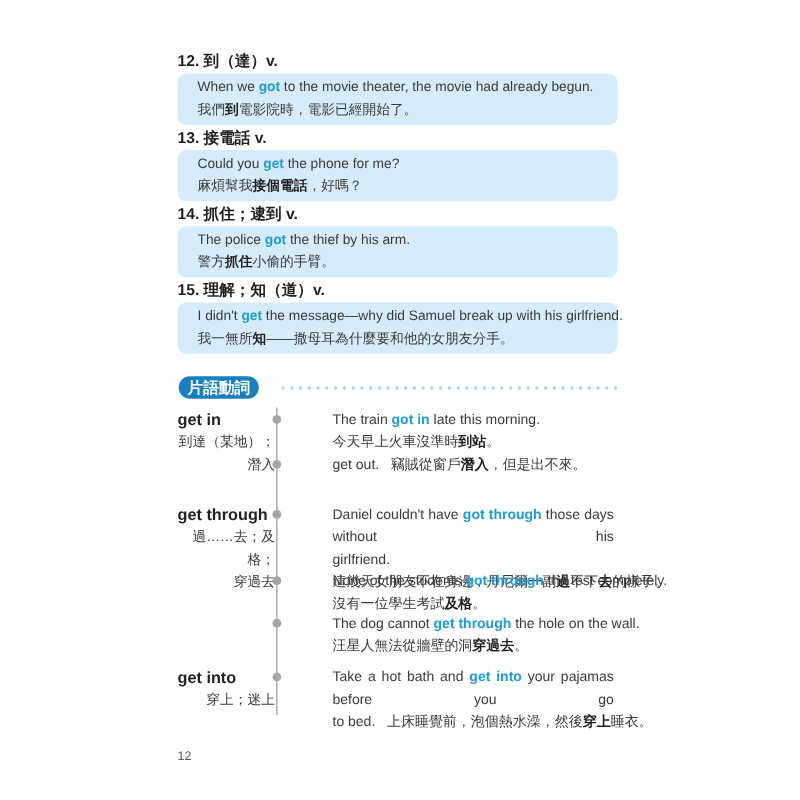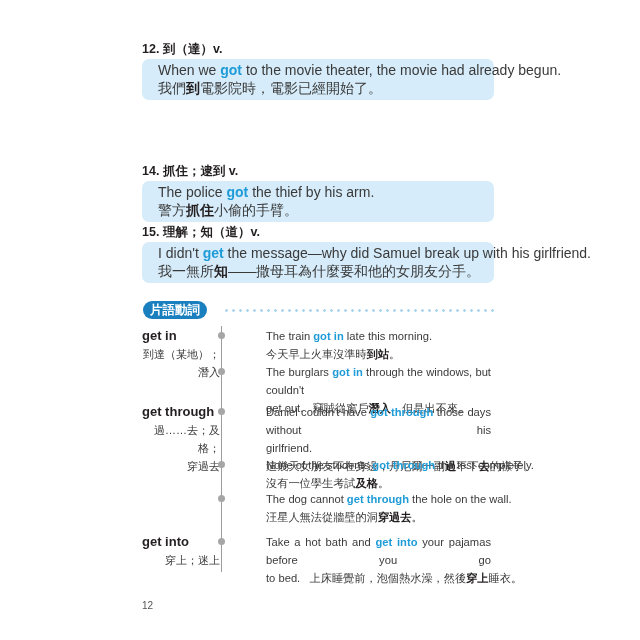--- a/index.html
+++ b/index.html
@@ -3,21 +3,21 @@
 <meta charset="utf-8">
 <style>
   html, body { margin: 0; padding: 0; background: #ffffff; }
   body { width: 640px; height: 640px; position: relative; overflow: hidden;
          font-family: "Liberation Sans", "DejaVu Sans", sans-serif; color: #231f20; }
   .page { position: absolute; left: 0; top: 0; width: 640px; height: 640px; }
 
   .def { position: absolute; left: 142px; width: 352px; }
   .def-title { font-weight: bold; font-size: 12.5px; height: 18px; line-height: 18px; margin-bottom: 1px; }
   .def-box { background: #d6ecfa; border-radius: 7px; padding: 2px 8px 3px 16px; margin-left: 0px; }
-  .def-box .line { font-size: 14px; line-height: 18px; white-space: nowrap; color: #3a3a3a; }
+  .def-box .line { font-size: 11px; line-height: 18px; white-space: nowrap; color: #3a3a3a; }
   .hl { color: #1f9bd7; font-weight: bold; }
   .zh-b { font-weight: bold; color: #231f20; }
 
   .section-head { position: absolute; left: 143px; top: 300px; width: 352px; height: 20px; }
   .badge { position: absolute; left: 0; top: 1px; height: 18px; line-height: 18px; padding: 0 7px;
            background: #1a7fbf; color: #fff; font-weight: bold; font-size: 12.5px; border-radius: 9px; }
   .dots { position: absolute; left: 80px; right: 0; top: 9px; height: 3px;
           background-image: radial-gradient(circle, #a9d4ee 1.2px, transparent 1.5px);
           background-size: 7px 3px; background-repeat: repeat-x; }
 
@@ -42,20 +42,30 @@
     <div class="def-title">
       <span>12.</span>
       <span>到（達）v.</span>
     </div>
     <div class="def-box">
       <div class="line"><span>When we </span><span class="hl">got</span><span> to the movie theater, the movie had already begun.</span></div>
       <div class="line"><span>我們</span><span class="zh-b">到</span><span>電影院時，電影已經開始了。</span></div>
     </div>
   </div>
 
+  <div class="def" style="top:101px">
+    <div class="def-title">
+      <span>13.</span>
+      <span>接電話 v.</span>
+    </div>
+    <div class="def-box">
+      <div class="line"><span>Could you </span><span class="hl">get</span><span> the phone for me?</span></div>
+      <div class="line"><span>麻煩幫我</span><span class="zh-b">接個電話</span><span>，好嗎？</span></div>
+    </div>
+  </div>
 
   <div class="def" style="top:162px">
     <div class="def-title">
       <span>14.</span>
       <span>抓住；逮到 v.</span>
     </div>
     <div class="def-box">
       <div class="line"><span>The police </span><span class="hl">got</span><span> the thief by his arm.</span></div>
       <div class="line"><span>警方</span><span class="zh-b">抓住</span><span>小偷的手臂。</span></div>
     </div>
@@ -84,21 +94,20 @@
     <div class="meaning">到達（某地）；</div>
     <div class="meaning">潛入</div>
   </div>
   <div class="ex" style="top:327px">
     <span class="bullet"></span>
     <div class="line"><span>The train </span><span class="hl">got in</span><span> late this morning.</span></div>
     <div class="line"><span>今天早上火車沒準時</span><span class="zh-b">到站</span><span>。</span></div>
   </div>
   <div class="ex" style="top:363px">
     <span class="bullet"></span>
-    <div class="line just"><span>The burglars </span><span class="hl">got in</span><span> through the windows, but couldn't</span></div>
     <div class="line"><span>get out.</span>&nbsp;&nbsp;&nbsp;<span>竊賊從窗戶</span><span class="zh-b">潛入</span><span>，但是出不來。</span></div>
   </div>
 
   <div class="pv-term" style="top:403px">
     <div class="term">get through</div>
     <div class="meaning">過……去；及格；</div>
     <div class="meaning">穿過去</div>
   </div>
   <div class="ex" style="top:403px">
     <span class="bullet"></span>

